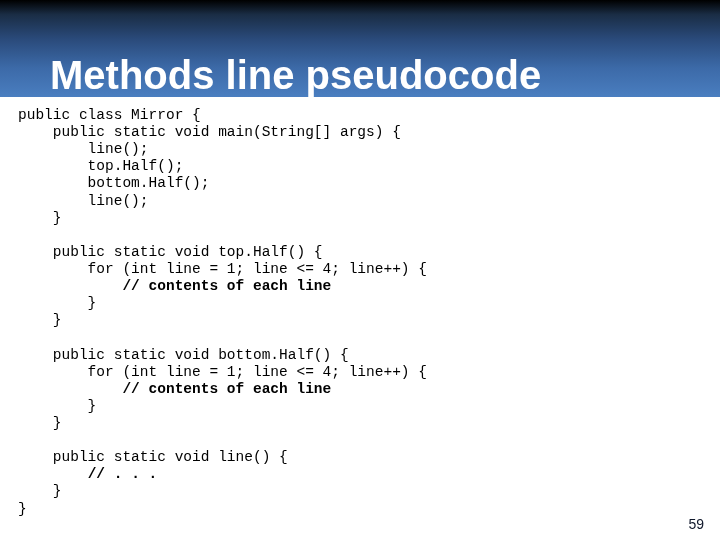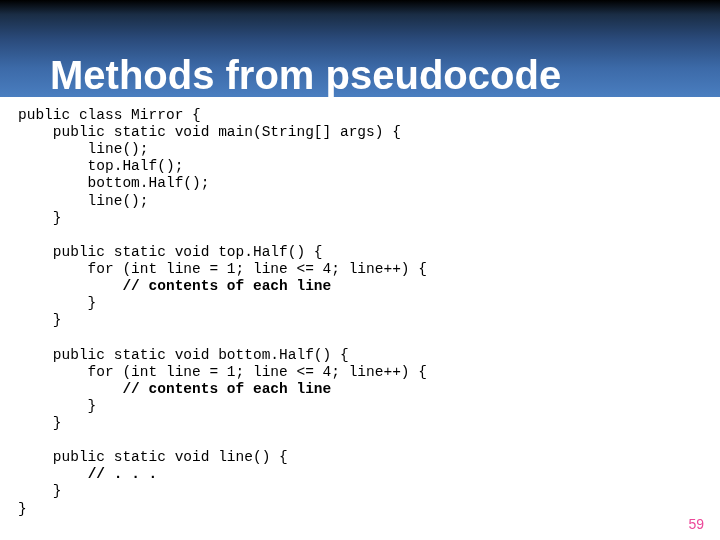--- a/index.html
+++ b/index.html
@@ -27,29 +27,29 @@
     white-space: pre;
     color: #000;
     padding: 10px 28px 0 18px;
   }
   .code b { font-weight: bold; }
   .pagenum {
     position: absolute;
     right: 16px;
     bottom: 8px;
     font-size: 14px;
-    color: #ec4899;
+    color: #0f172a;
   }
 </style>
 </head>
 <body>
 
 <div class="slide">
   <div class="title-band">
-    <div class="title">Methods from pseudocode</div>
+    <div class="title">Methods line pseudocode</div>
   </div>
   <div class="code">public class Mirror {
     public static void main(String[] args) {
         line();
         top.Half();
         bottom.Half();
         line();
     }
 
     public static void top.Half() {

